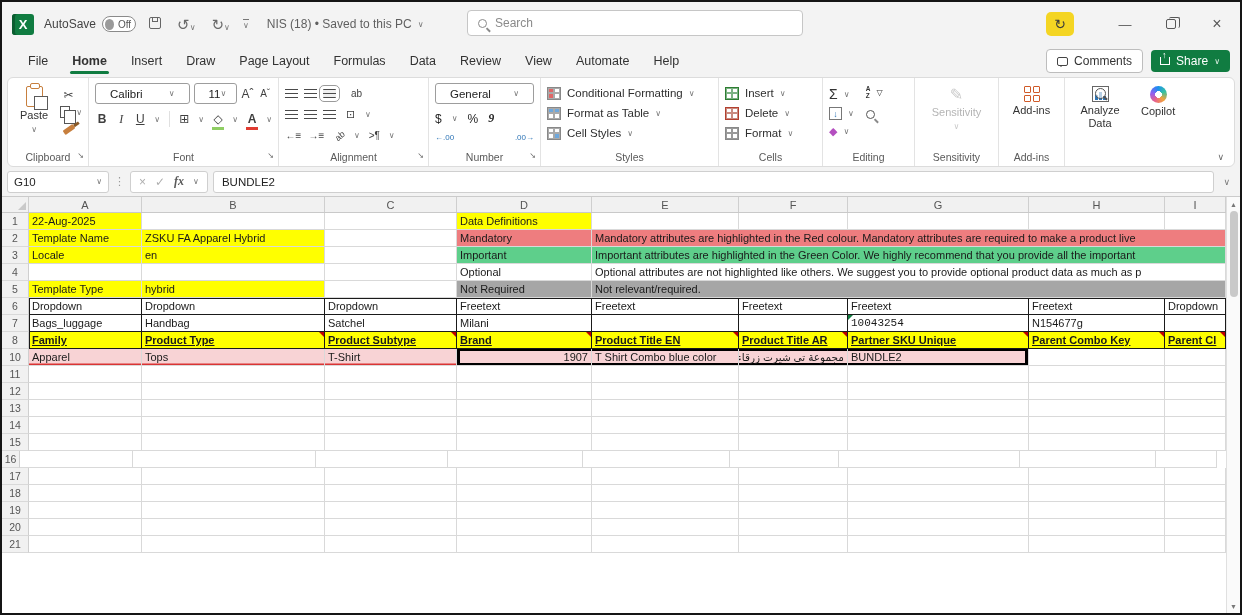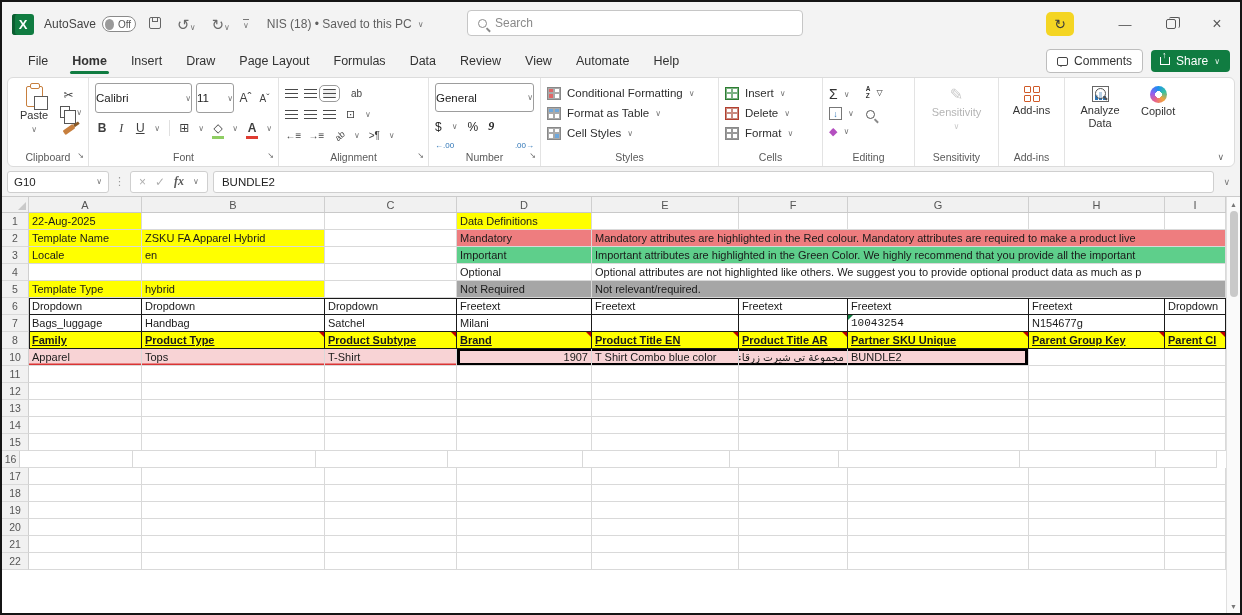--- a/index.html
+++ b/index.html
@@ -54,21 +54,21 @@
   .mini-col { display:flex; flex-direction:column; gap:4px; padding-top:4px; }
   .mini-row { display:flex; align-items:center; gap:6px; }
   .ic { width:17px; height:15px; display:flex; align-items:center; justify-content:center; font-size:12px; color:#3f3f3f; }
   .clip-ic { width:17px; height:21px; border:1.5px solid #c77f3e; border-radius:2px; position:relative; background:#fff; }
   .clip-ic::before { content:""; position:absolute; left:3px; top:-4px; width:8px; height:4px; border:1.5px solid #c77f3e; border-radius:2px; background:#fff; }
   .clip-ic::after { content:""; position:absolute; right:-6px; bottom:-4px; width:12px; height:12px; border:1.2px solid #5a5a5a; background:#fff; }
   .copy-ic { width:10px; height:12px; border:1.2px solid #555; background:#fff; position:relative; }
   .copy-ic::after { content:""; position:absolute; left:3px; top:3px; width:10px; height:12px; border:1.2px solid #555; background:#fff; }
   .brush-ic { width:12px; height:5px; background:#c77f3e; border-radius:1px; position:relative; transform:rotate(-35deg); }
   .brush-ic::after { content:""; position:absolute; right:-6px; top:1px; width:6px; height:2.5px; background:#8a5a28; }
-  .combo { height:30px; border:1px solid #9d9d9d; border-radius:3px; background:#fff; display:flex; align-items:center; justify-content:space-between; padding:0 0; font-size:11.5px; color:#222; }
+  .combo { height:21px; border:1px solid #9d9d9d; border-radius:3px; background:#fff; display:flex; align-items:center; justify-content:space-between; padding:0 14px; font-size:11.5px; color:#222; }
   .font-row { display:flex; gap:4px; align-items:center; }
   .fmt-row { display:flex; gap:9px; align-items:center; margin-top:7px; padding-left:2px; }
   .b { font-weight:bold; } .i { font-style:italic; font-family:"Liberation Serif",serif; } .u { text-decoration:underline; }
   .colorbar { position:relative; font-size:12px; line-height:1; }
   .colorbar::after { content:""; position:absolute; left:-1px; right:-1px; bottom:-3px; height:3px; }
   .fill-g::after { background:#8fce63; } .font-r::after { background:#e03c32; }
   .bars { width:13px; height:9px; background:repeating-linear-gradient(to bottom,#4a4a4a 0 1.2px,transparent 1.2px 3.8px); }
   .boxed { outline:1px solid #9a9a9a; outline-offset:3px; border-radius:1px; background-color:#efefef; }
   .al-grid { display:flex; flex-direction:column; gap:6px; padding-top:3px; }
   .num-icons { display:flex; gap:10px; align-items:center; margin-top:7px; font-size:12px; }
@@ -539,21 +539,21 @@
         </div>
         <div class="row">
           <div class="rowhdr" style="width: 27px;">8</div>
           <div class="cell bgY hdr dk dkL" style="width: 113px;">Family</div>
           <div class="cell bgY hdr triR dk" style="width: 183px;">Product Type</div>
           <div class="cell bgY hdr triR dk" style="width: 132px;">Product Subtype</div>
           <div class="cell bgY hdr triR dk" style="width: 135px;">Brand</div>
           <div class="cell bgY hdr triR dk" style="width: 147px;">Product Title EN</div>
           <div class="cell bgY hdr triR dk" style="width: 109px;">Product Title AR</div>
           <div class="cell bgY hdr triR dk" style="width: 181px;">Partner SKU Unique</div>
-          <div class="cell bgY hdr triR dk" style="width: 136px;">Parent Group Key</div>
+          <div class="cell bgY hdr triR dk" style="width: 136px;">Parent Combo Key</div>
           <div class="cell bgY hdr triR dk" style="width: 61px;">Parent Cl</div>
         </div>
         <div class="row">
           <div class="rowhdr" style="width: 27px;">10</div>
           <div class="cell bgP redB" style="width: 113px;">Apparel</div>
           <div class="cell bgP redB" style="width: 183px;">Tops</div>
           <div class="cell bgP redB" style="width: 132px;">T-Shirt</div>
           <div class="cell bgP alignR selL" style="width: 135px;">1907</div>
           <div class="cell bgP selM" style="width: 147px;">T Shirt Combo blue color</div>
           <div class="cell bgP rtl selM" style="width: 109px;">مجموعة تي شيرت زرقاء أو 10</div>
@@ -686,32 +686,20 @@
           <div class="cell" style="width: 113px;"></div>
           <div class="cell" style="width: 183px;"></div>
           <div class="cell" style="width: 132px;"></div>
           <div class="cell" style="width: 135px;"></div>
           <div class="cell" style="width: 147px;"></div>
           <div class="cell" style="width: 109px;"></div>
           <div class="cell" style="width: 181px;"></div>
           <div class="cell" style="width: 136px;"></div>
           <div class="cell" style="width: 61px;"></div>
         </div>
-        <div class="row">
-          <div class="rowhdr" style="width: 27px;">22</div>
-          <div class="cell" style="width: 113px;"></div>
-          <div class="cell" style="width: 183px;"></div>
-          <div class="cell" style="width: 132px;"></div>
-          <div class="cell" style="width: 135px;"></div>
-          <div class="cell" style="width: 147px;"></div>
-          <div class="cell" style="width: 109px;"></div>
-          <div class="cell" style="width: 181px;"></div>
-          <div class="cell" style="width: 136px;"></div>
-          <div class="cell" style="width: 61px;"></div>
-        </div>
       </div>
     <div class="vscroll">
       <span class="scr-arrow">▲</span>
       <span class="scr-thumb"></span>
       <span class="scr-arrow scr-bottom">▼</span>
     </div>
   </div>
 
 </div>
 

